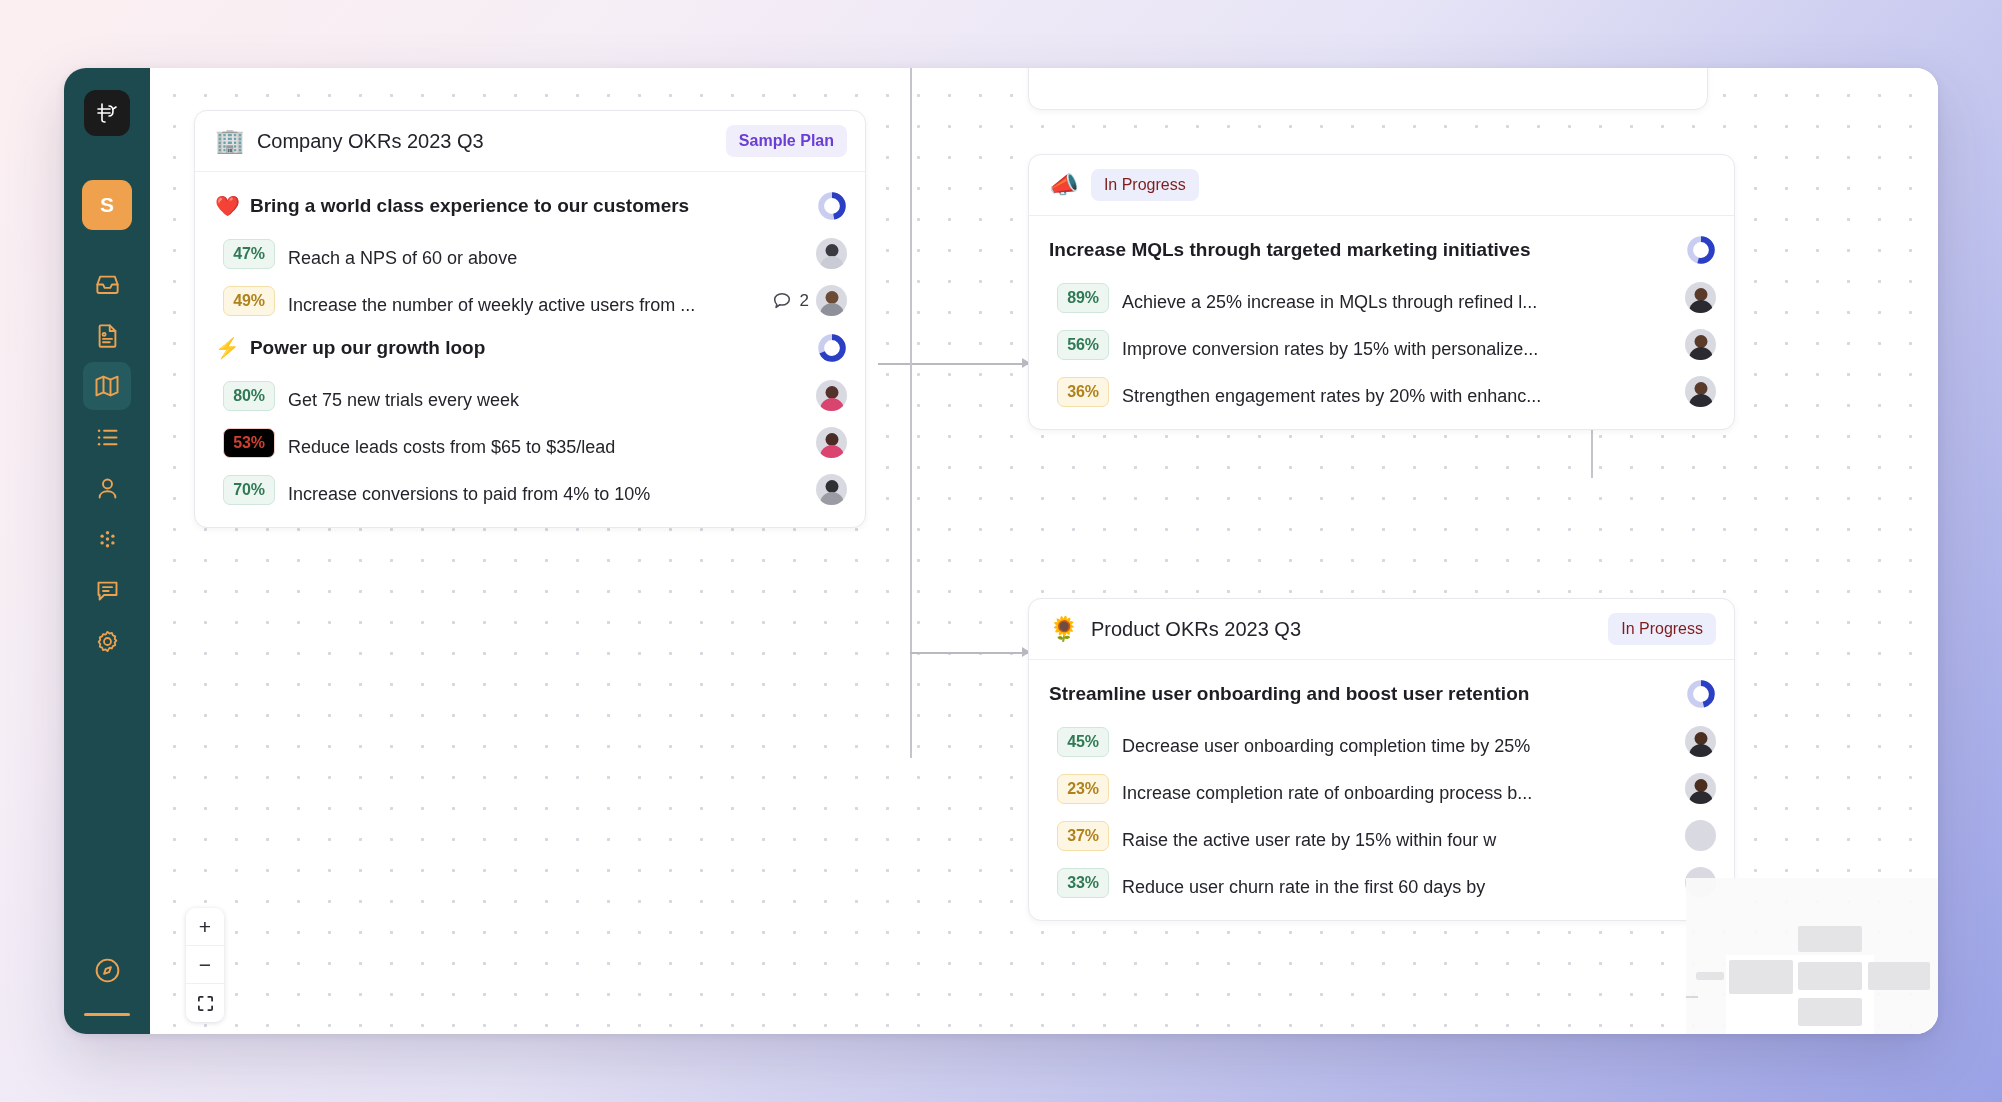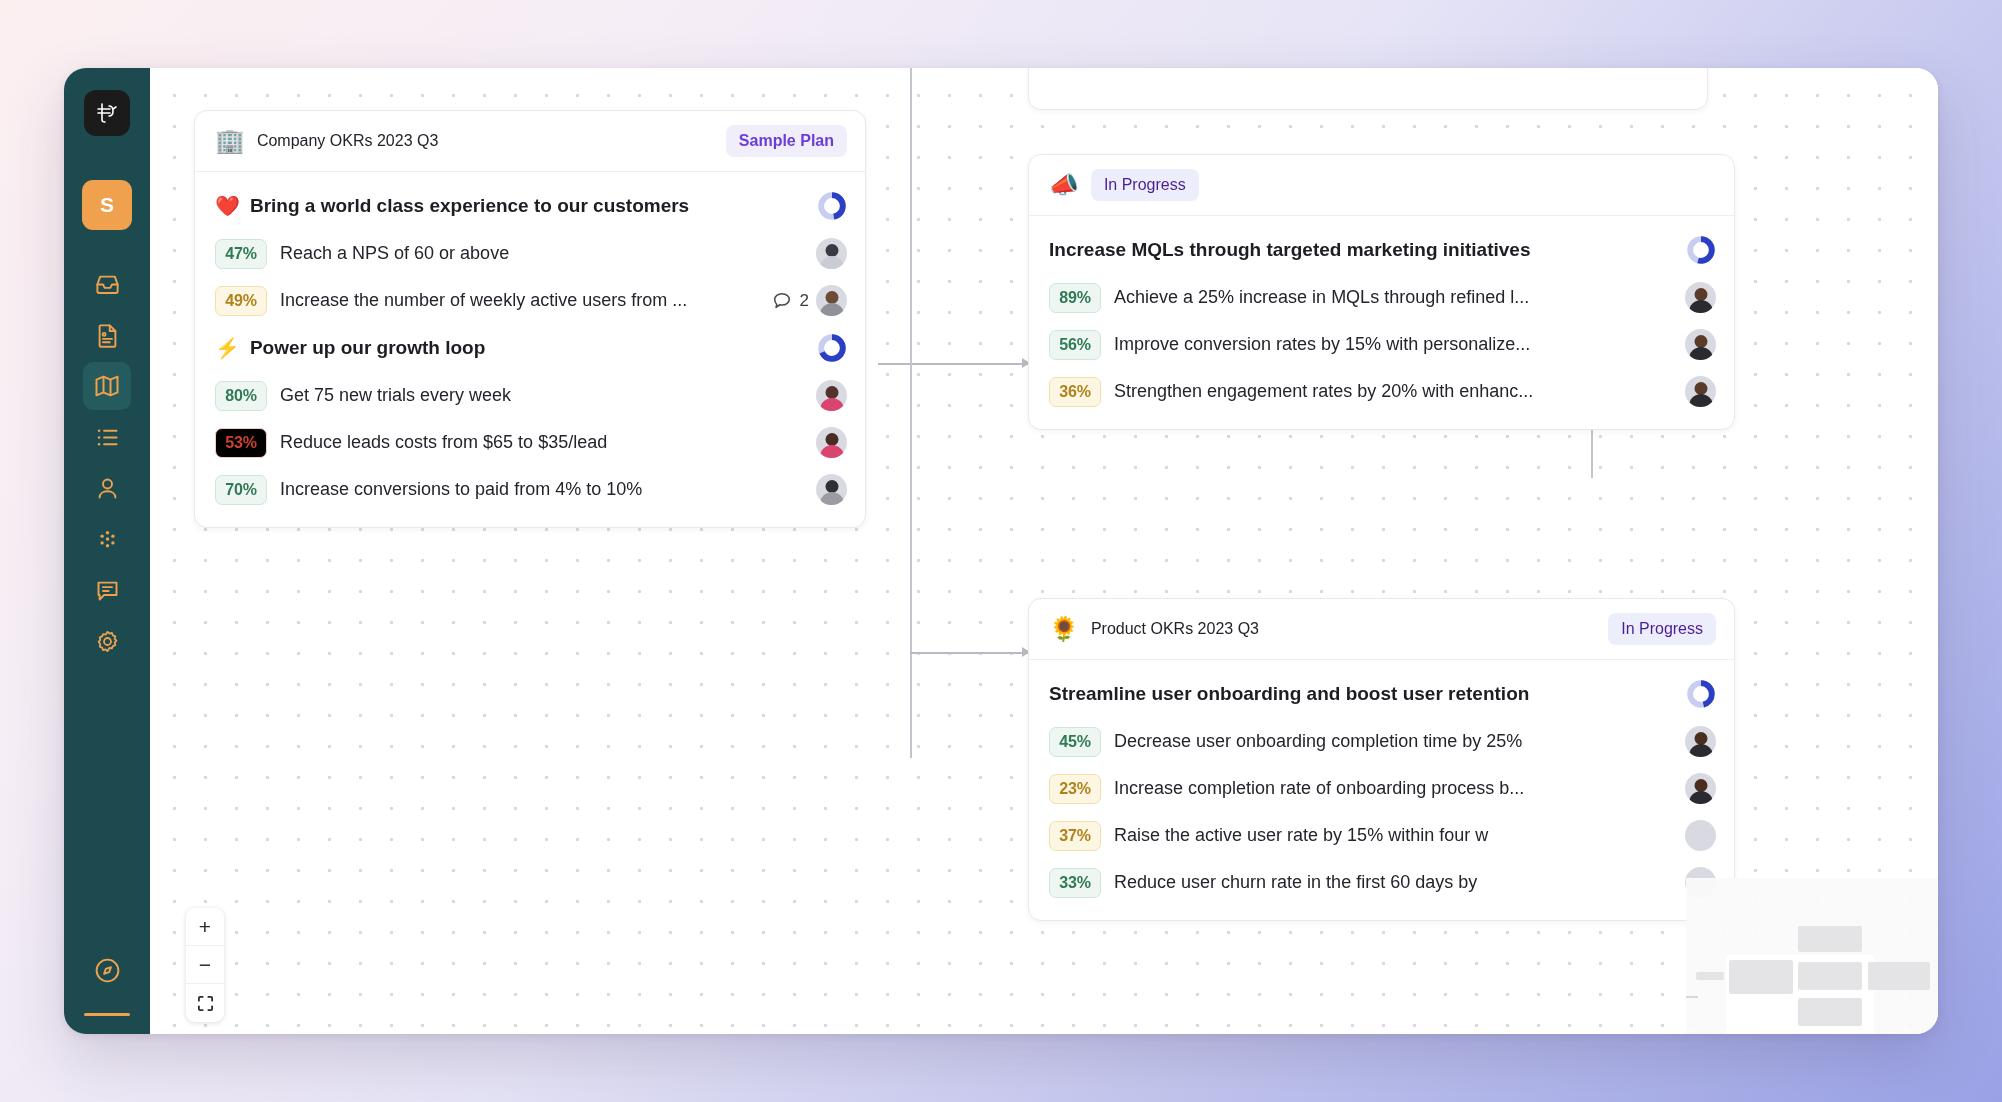--- a/index.html
+++ b/index.html
@@ -78,45 +78,46 @@
     box-shadow: 0 2px 6px rgba(40,40,70,.05);
   }
   .card-header {
     display: flex; align-items: center;
     padding: 14px 18px 14px 20px;
     border-bottom: 1px solid #eeeef2;
     gap: 12px;
   }
   .card-emoji { font-size: 24px; line-height: 1; }
   .card-title {
-    font-size: 16px; color: #23232b; flex: 1;
+    font-size: 20px; color: #23232b; flex: 1;
     white-space: nowrap; overflow: hidden;
   }
   .badge {
     font-size: 16px; padding: 7px 13px; border-radius: 8px;
     white-space: nowrap;
   }
   .badge.sample { background: #f1eefc; color: #6a3ed4; font-weight: bold; margin-left: 8px; }
-  .badge.progress { background: #eceefc; color: #4c1d95; }
+  .badge.progress { background: #eceefc; color: #7f1d1d; }
 
   .card-body { padding: 10px 18px 14px 20px; }
 
   .objective-row {
     display: flex; align-items: center; gap: 10px;
     padding: 9px 0 9px 0;
   }
   .objective-emoji { font-size: 20px; line-height: 1; }
   .objective-text {
     font-weight: bold; font-size: 19px; color: #1d1d24;
     flex: 1; white-space: nowrap; overflow: hidden;
   }
 
   .kr-row {
-    display: flex; align-items: center; gap: 13px;
+    display: flex; align-items: flex-end; gap: 13px;
     padding: 8px 0;
+    margin-left: 8px;
   }
   .pct {
     font-size: 16px; font-weight: bold;
     padding: 5px 8px; border-radius: 7px; min-width: 52px;
     text-align: center; letter-spacing: -.2px;
   }
   .pct.green  { background: #eef6f1; color: #2f7a54; border: 1px solid #cfe6da; }
   .pct.yellow { background: #fdf6e3; color: #b0821c; border: 1px solid #f3dfa8; }
   .pct.red    { background: #000000; color: #d0402f; border: 1px solid #f6ccc5; }
   .kr-text {

